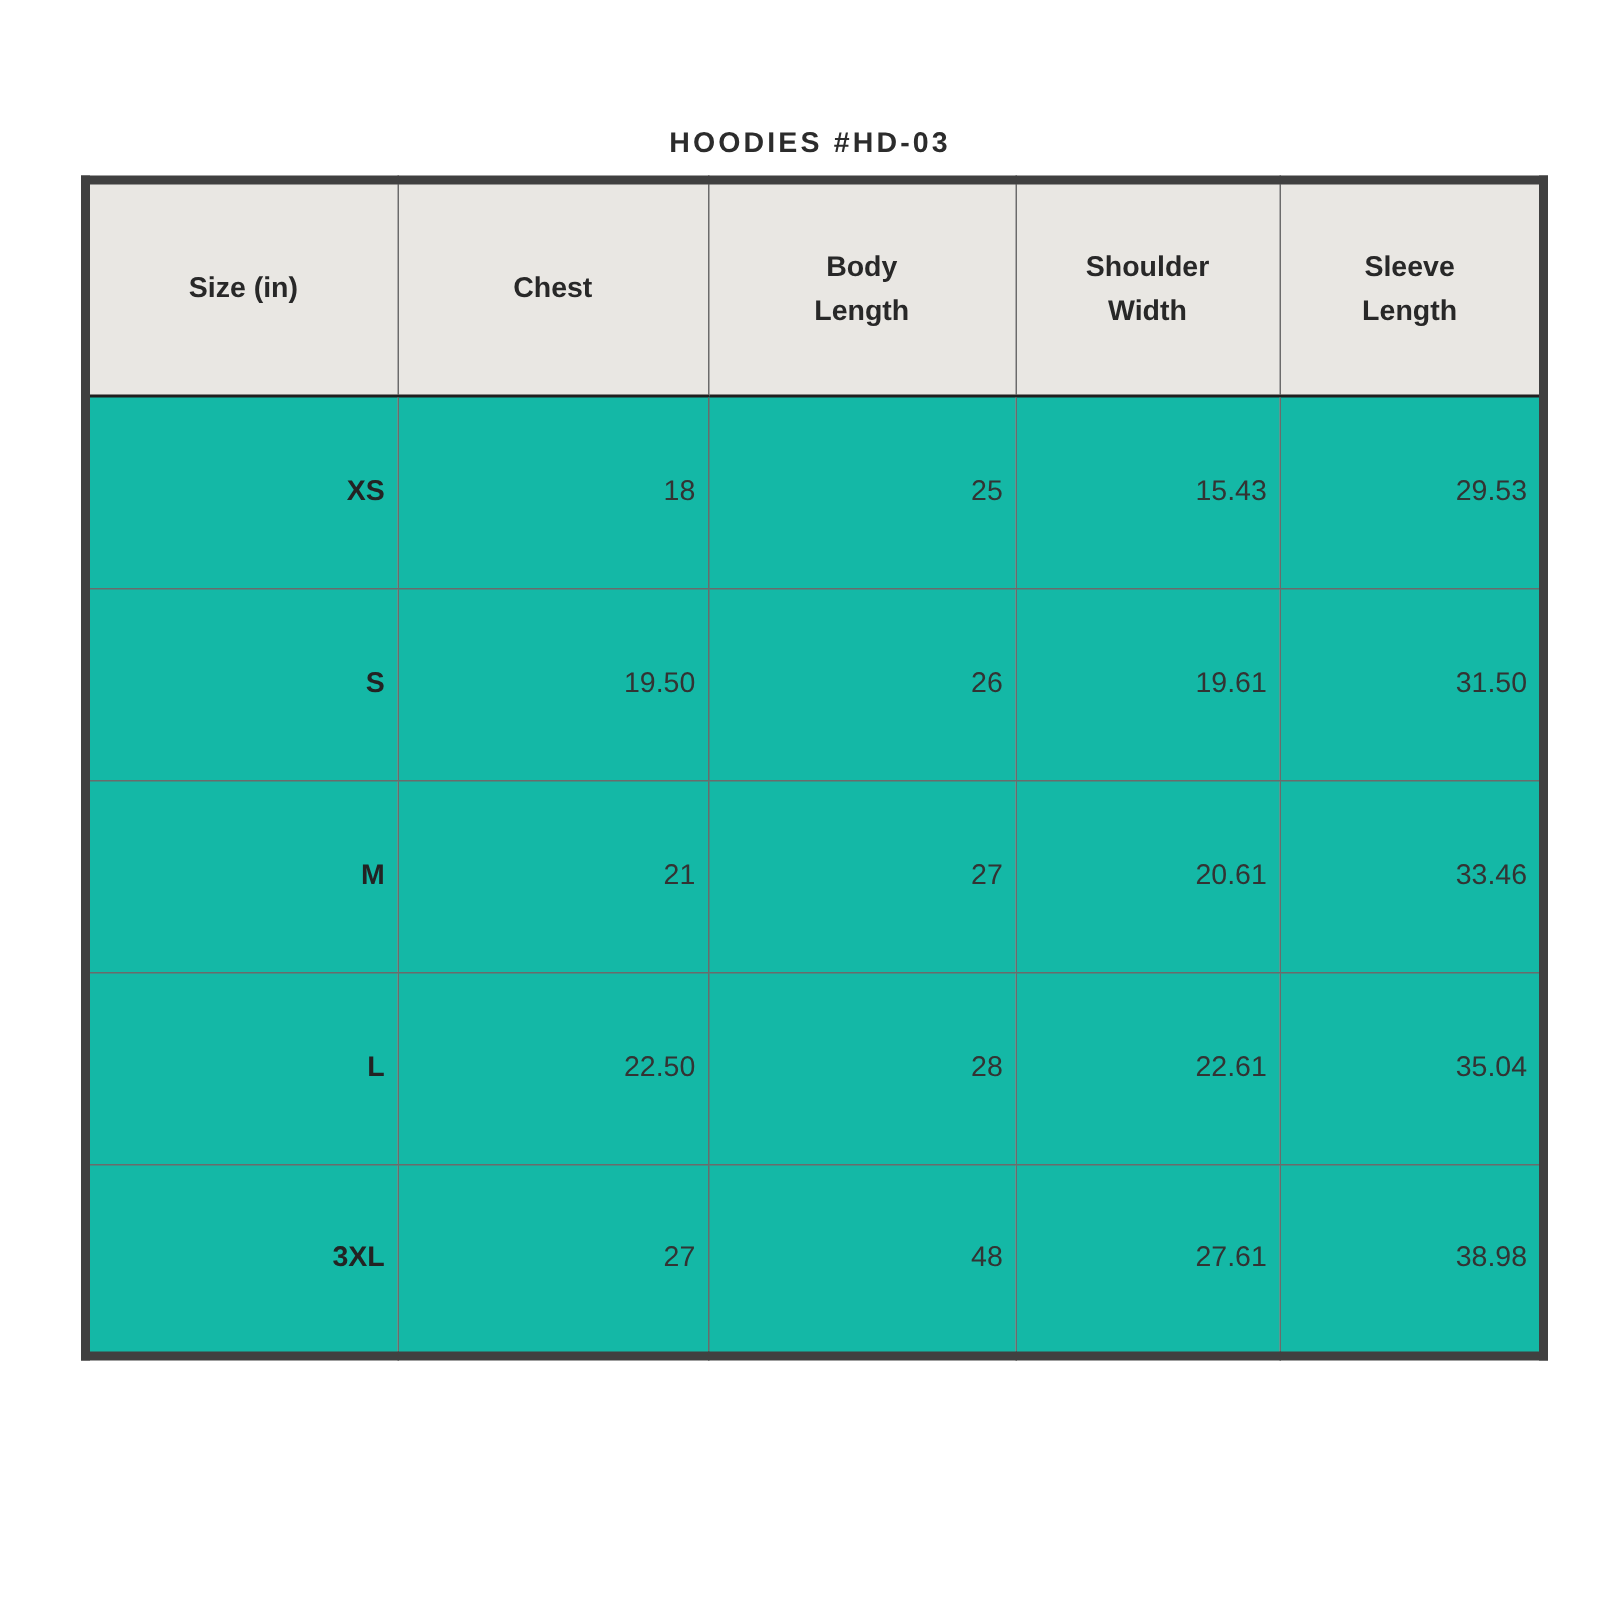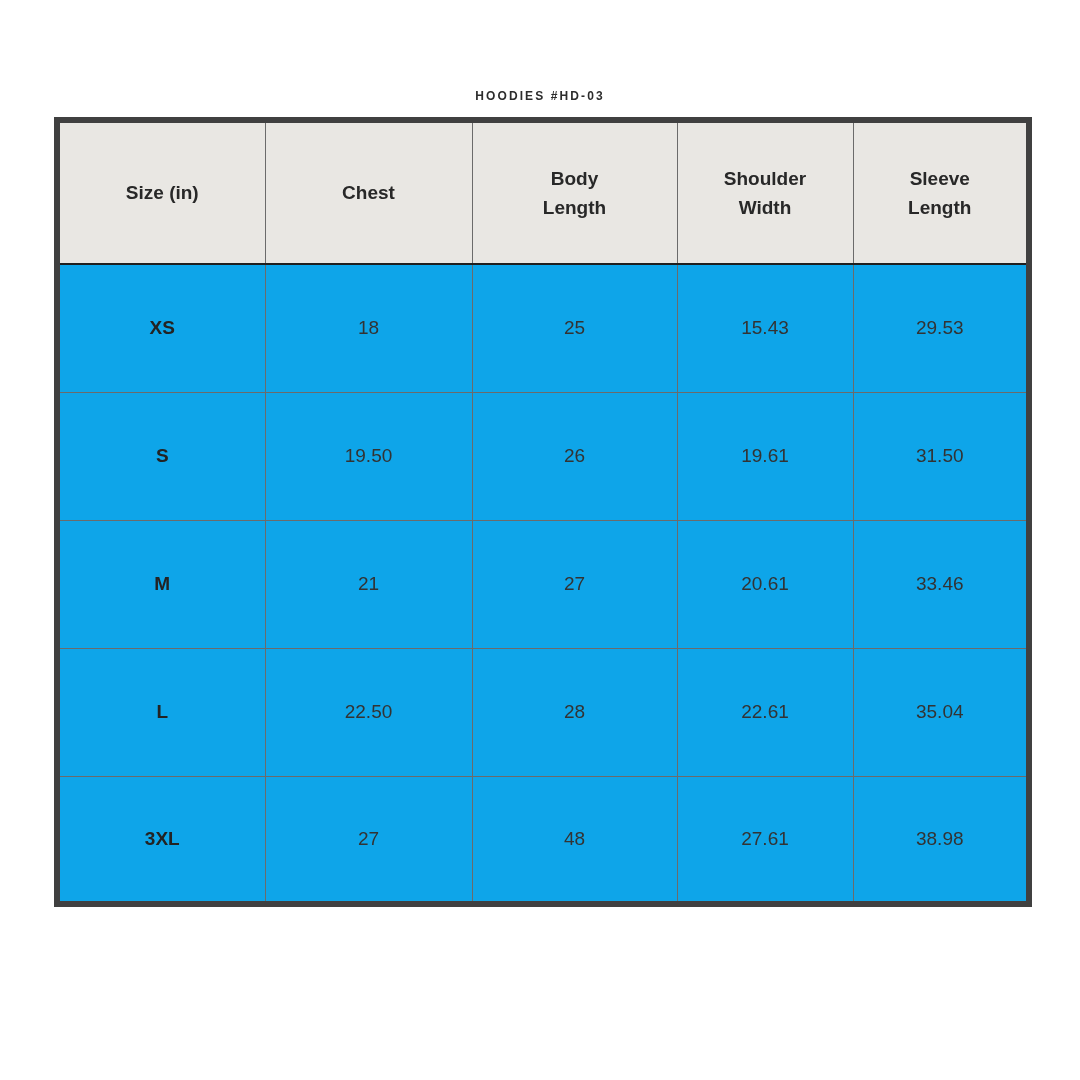--- a/index.html
+++ b/index.html
@@ -22,21 +22,21 @@
     box-sizing: border-box;
   }
 
   
   .chart-title {
     position: absolute;
     top: 86px;
     left: 0;
     width: 1080px;
     text-align: center;
-    font-size: 12px;
+    font-size: 19px;
     font-weight: 700;
     letter-spacing: 2.1px;
     color: #2c2c2c;
     line-height: 20px;
     white-space: nowrap;
   }
 
   
   .size-table-wrap {
     position: absolute;
@@ -73,26 +73,26 @@
     border-bottom: 2px solid #1f1f1f;
   }
   thead th:last-child { border-right: none; }
 
   thead th .hdr-line { display: block; }
 
   tbody td {
     height: 128px;
     padding: 0 8px;
     box-sizing: border-box;
-    text-align: center;
+    text-align: right;
     vertical-align: middle;
     font-size: 19px;
     font-weight: 400;
     color: #333333;
-    background: #0ea5e9;
+    background: #14b8a6;
     border-right: 1px solid #6b6b6b;
     border-bottom: 1px solid #6b6b6b;
     margin-left: 40px;
   }
   tbody td:last-child { border-right: none; }
   tbody tr:last-child td { border-bottom: none; }
 
   tbody td.size-cell {
     font-weight: 700;
     color: #232323;

